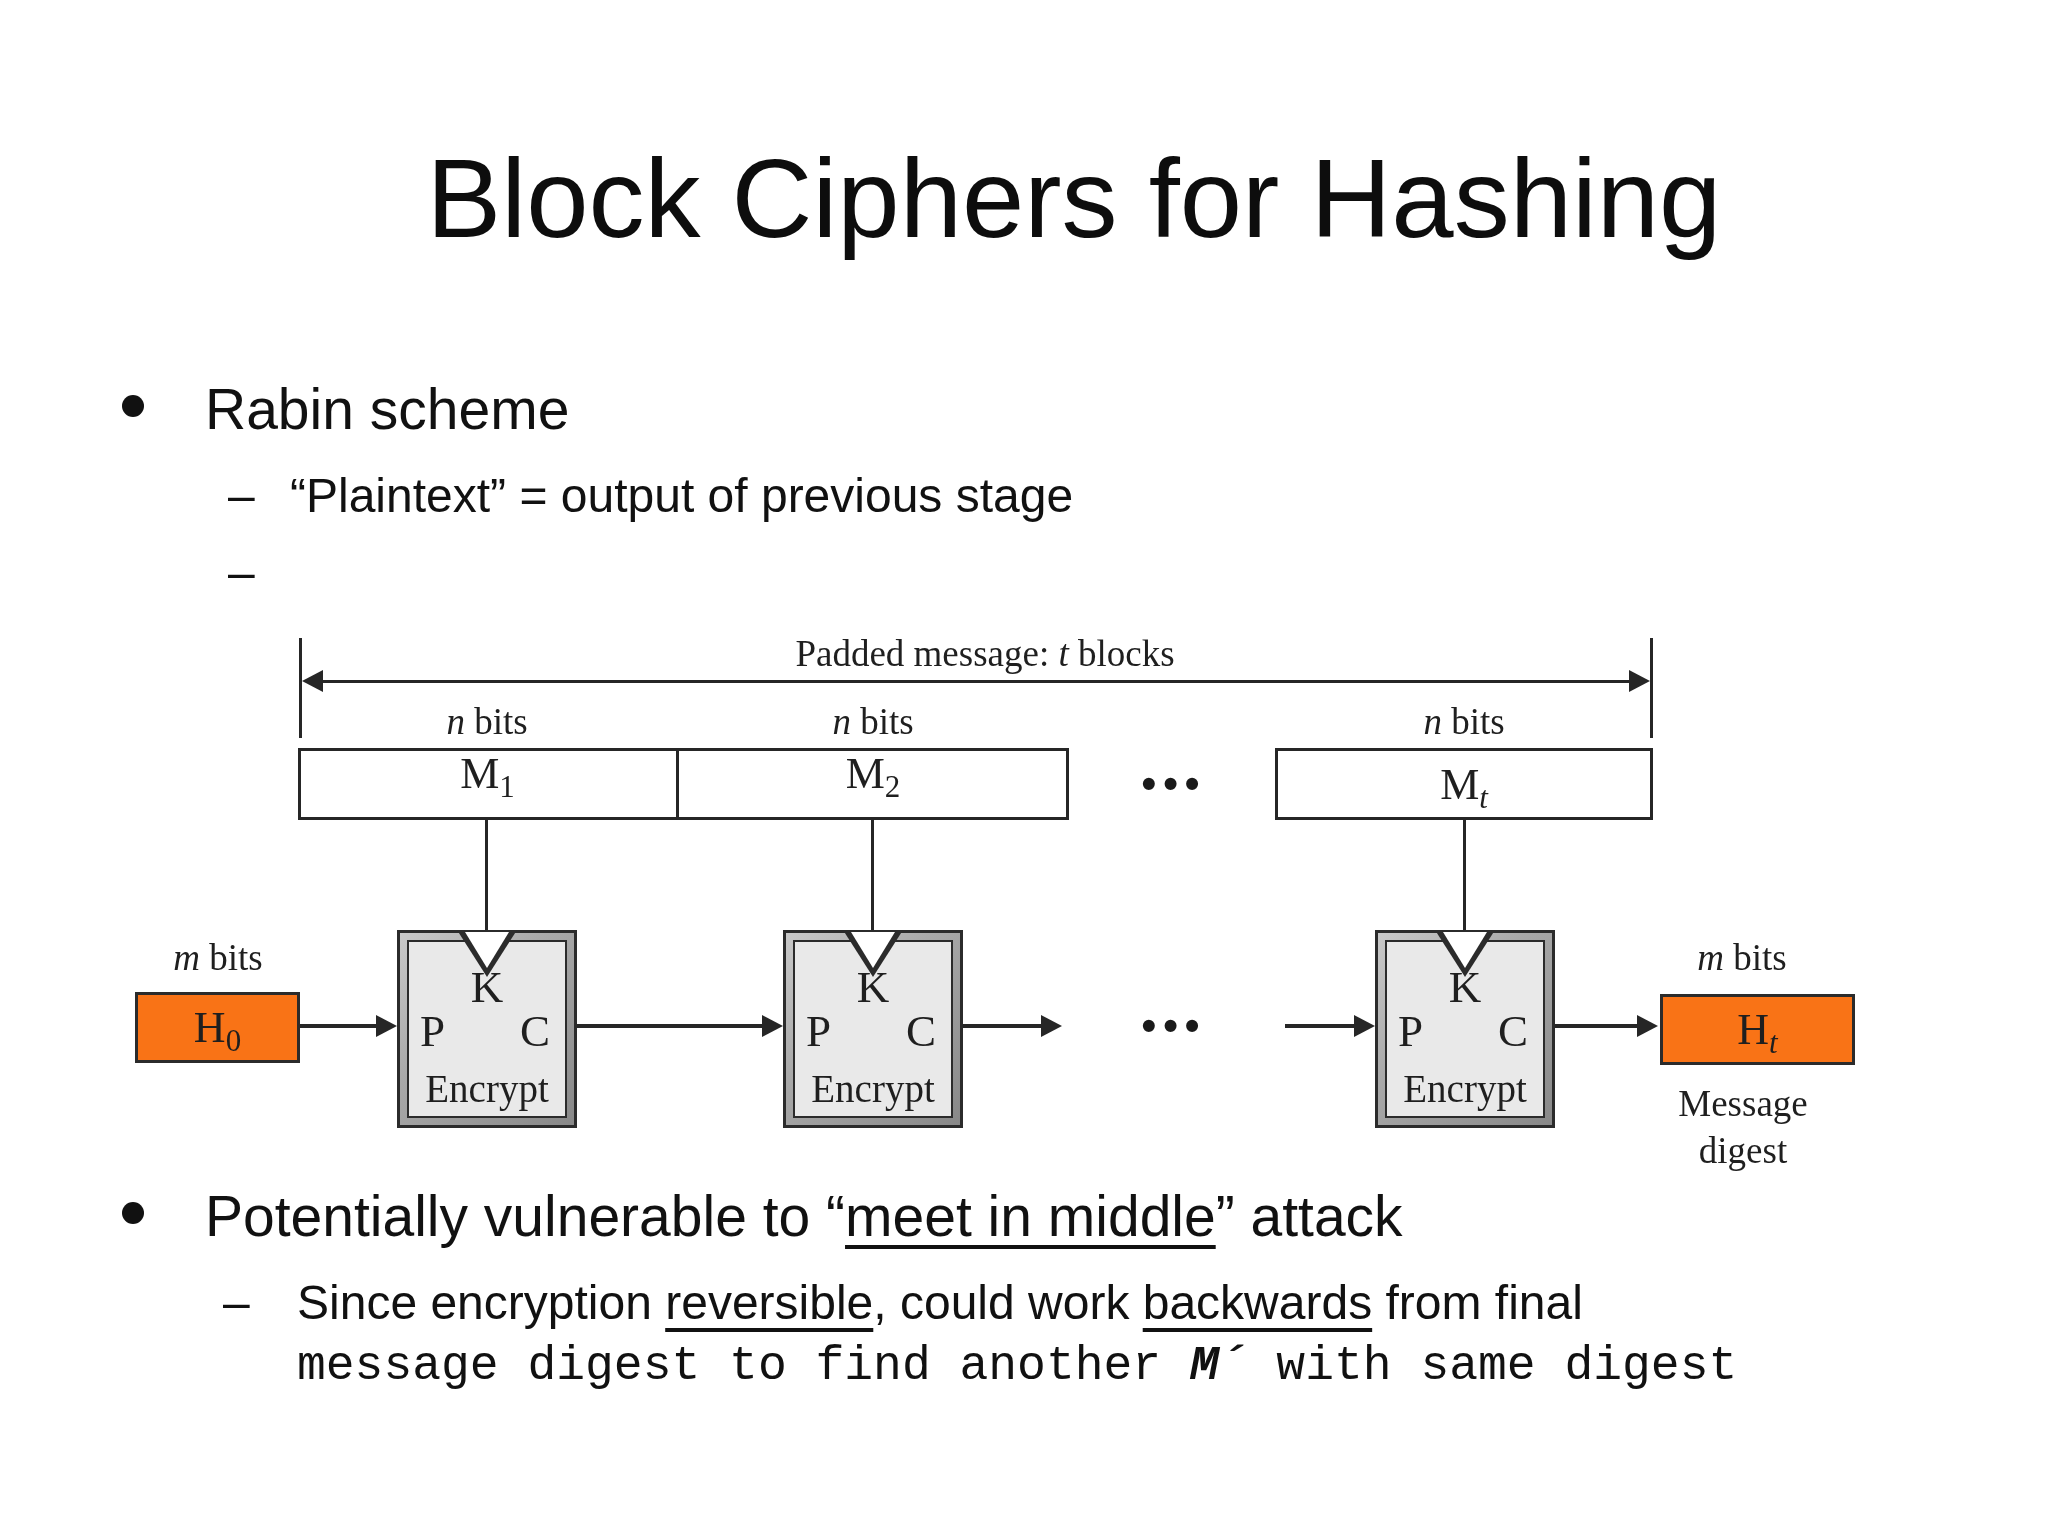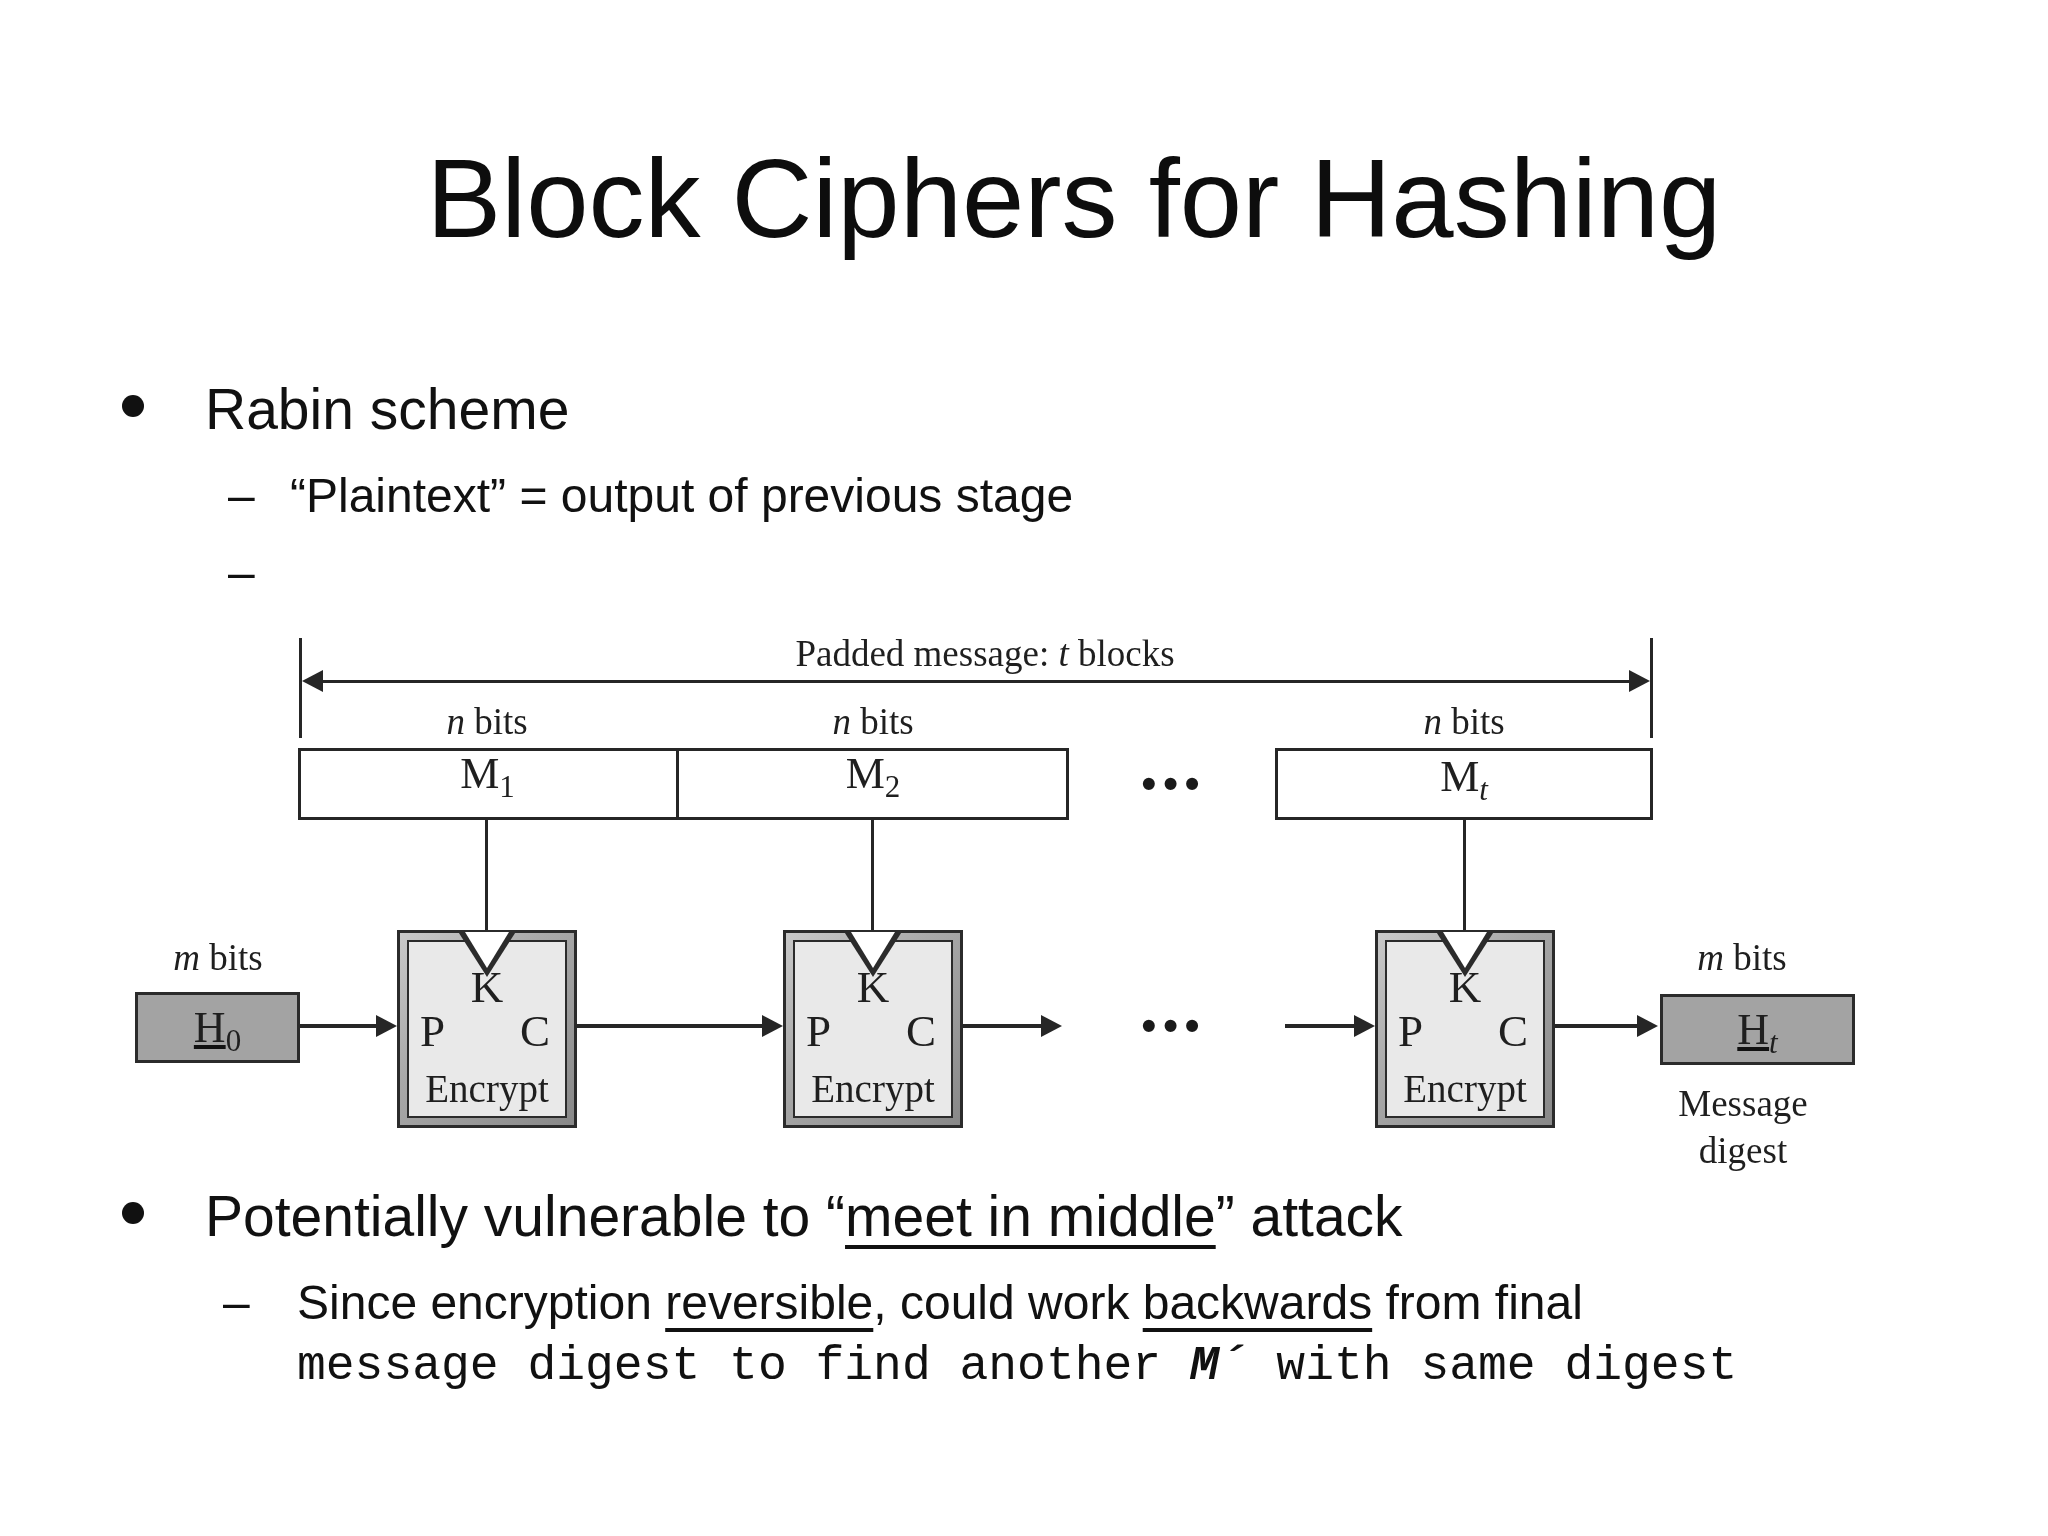--- a/index.html
+++ b/index.html
@@ -38,32 +38,32 @@
   }
   .mprime { font-weight: bold; font-style: italic; }
 
   
   .d-serif { font-family: "Liberation Serif", "DejaVu Serif", serif; color: #1f1f1f; }
   .ital { font-style: italic; }
   .lbl { font-size: 37px; text-align: center; white-space: nowrap; }
   .line { background: #262626; }
   .mbox {
     border: 3px solid #262626; background: #ffffff;
-    display: flex; justify-content: center;
+    display: flex; align-items: center; justify-content: center;
   }
   .mlabel { font-size: 44px; }
   .mlabel sub, .hlabel sub { font-size: 31px; vertical-align: -0.28em; line-height: 0; }
   .cellwrap { display: flex; align-items: flex-start; justify-content: center; }
   .dots {
     font-size: 42px; letter-spacing: 7px; font-weight: bold; color: #1a1a1a;
     display: flex; align-items: center; justify-content: center;
   }
   .hbox {
-    border: 3px solid #2b2b2b; background: #a3a3a3;
-    display: flex; align-items: center; justify-content: center; text-decoration: underline;
+    border: 3px solid #2b2b2b; background: #f97316;
+    display: flex; align-items: center; justify-content: center;
   }
   .hlabel { font-size: 44px; }
 
   
   .ah-right { width: 0; height: 0; border-top: 11px solid transparent;
     border-bottom: 11px solid transparent; border-left: 21px solid #262626; }
   .ah-left  { width: 0; height: 0; border-top: 11px solid transparent;
     border-bottom: 11px solid transparent; border-right: 21px solid #262626; }
 
   

